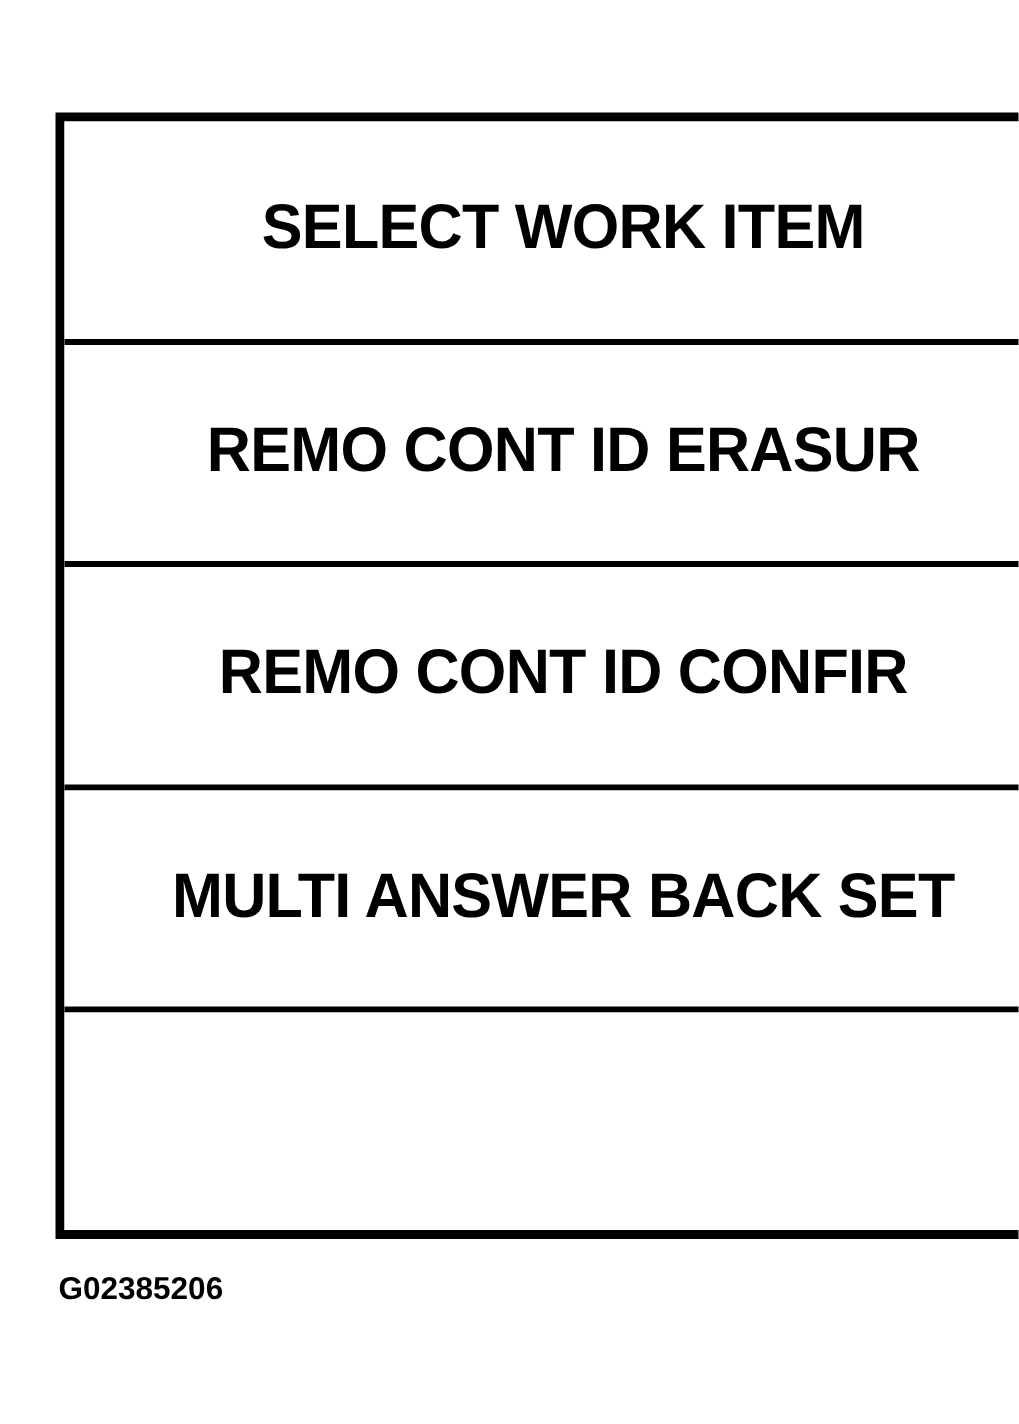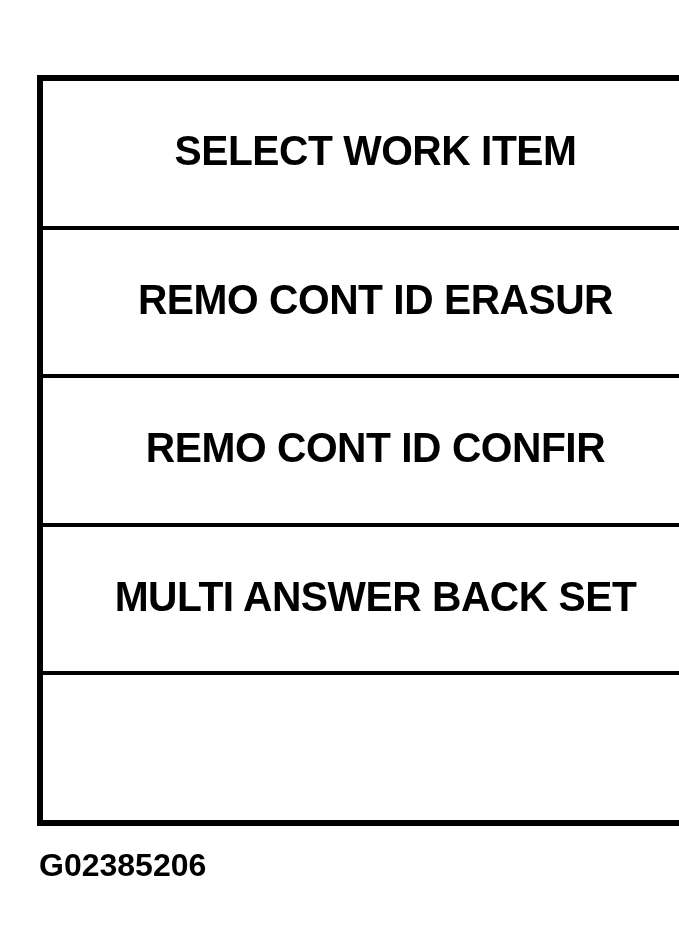--- a/index.html
+++ b/index.html
@@ -75,21 +75,21 @@
     min-height: 1px;
   }
 
   
   #figure-caption {
     position: absolute;
     left: 39px;
     top: 849px;
     font-family: "Liberation Sans", "DejaVu Sans", sans-serif;
     font-weight: bold;
-    font-size: 32px;
+    font-size: 21px;
     line-height: 1;
     letter-spacing: 0px;
     color: #000000;
     white-space: nowrap;
   }
 </style>
 </head>
 <body>
 
 <div id="figure-root">

